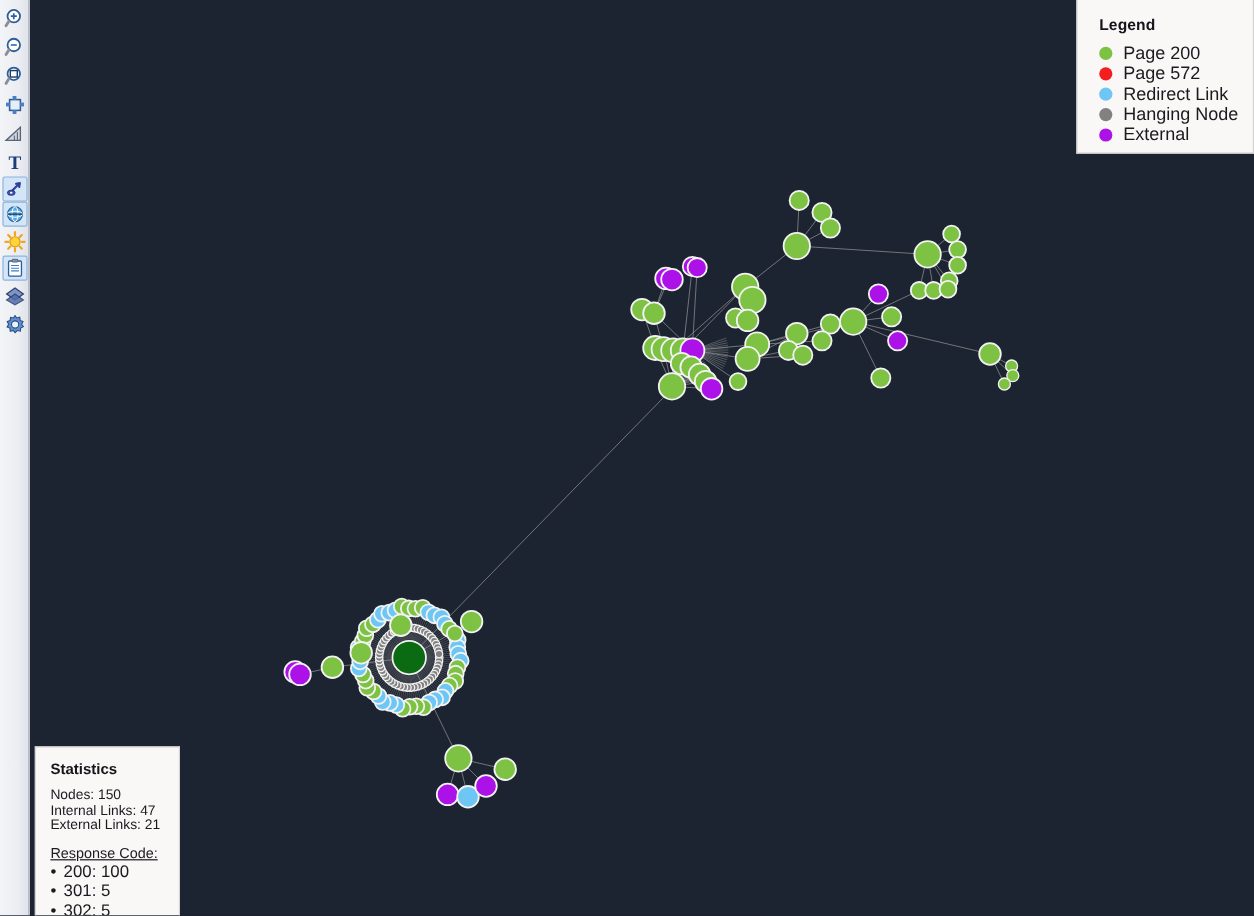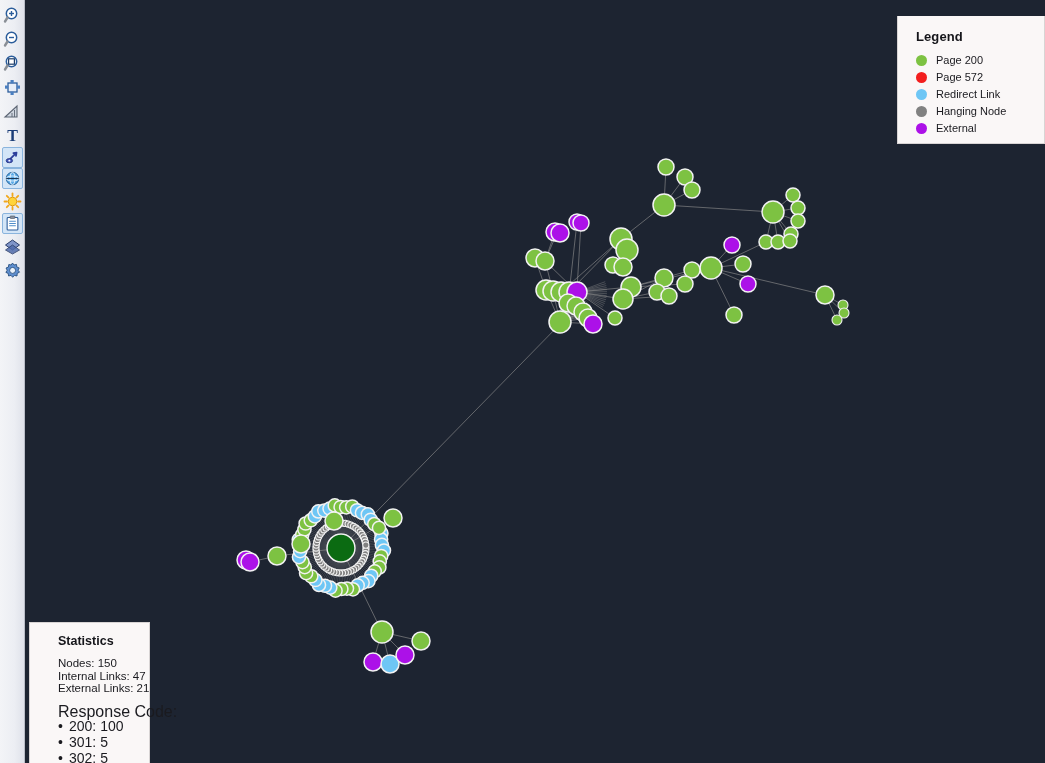--- a/index.html
+++ b/index.html
@@ -50,21 +50,21 @@
     position: absolute;
     left: 25px; top: 0;
     width: 1020px; height: 763px;
     overflow: hidden;
   }
   #graph { position: absolute; left: 0; top: 0; }
 
   
   #legend {
     position: absolute;
-    left: 897px; top: 16px;
+    left: 897px; top: 0px;
     width: 148px; height: 128px;
     background: #faf7f7;
     border: 1px solid #d8d4d4;
     border-top: none;
     z-index: 20;
     padding: 13px 0 0 18px;
   }
   #legend .panel-title {
     font-size: 13px;
     font-weight: bold;
@@ -77,55 +77,56 @@
     align-items: center;
     height: 17px;
   }
   .legend-dot {
     width: 11px; height: 11px;
     border-radius: 50%;
     margin-right: 9px;
     flex: 0 0 auto;
   }
   .legend-label {
-    font-size: 11px;
+    font-size: 15px;
     color: #1a1a1f;
     line-height: 15px;
     text-align: right;
   }
 
   
   #statistics {
     position: absolute;
     left: 29px; top: 622px;
     width: 121px; height: 141px;
     background: #faf7f7;
     border: 1px solid #d8d4d4;
     border-bottom: none;
     z-index: 20;
-    padding: 11px 0 0 28px;
+    padding: 11px 0 0 12px;
   }
   #statistics .panel-title {
     font-size: 12.5px;
     font-weight: bold;
     color: #15151a;
     margin-bottom: 9px;
   }
   .stat-line {
     font-size: 11.5px;
     color: #1a1a1f;
     line-height: 12.5px;
     white-space: nowrap;
   }
   .stat-gap { height: 10px; }
   .stat-sub-title {
-    font-size: 16px;
+    font-size: 12px;
     color: #1a1a1f;
     line-height: 13px;
     white-space: nowrap;
+    text-decoration: underline;
   }
   .stat-bullet {
     font-size: 14px;
     color: #1a1a1f;
     line-height: 16px;
     white-space: nowrap;
   }
   .stat-bullet .b { display: inline-block; width: 11px; }
 </style>
 </head>

